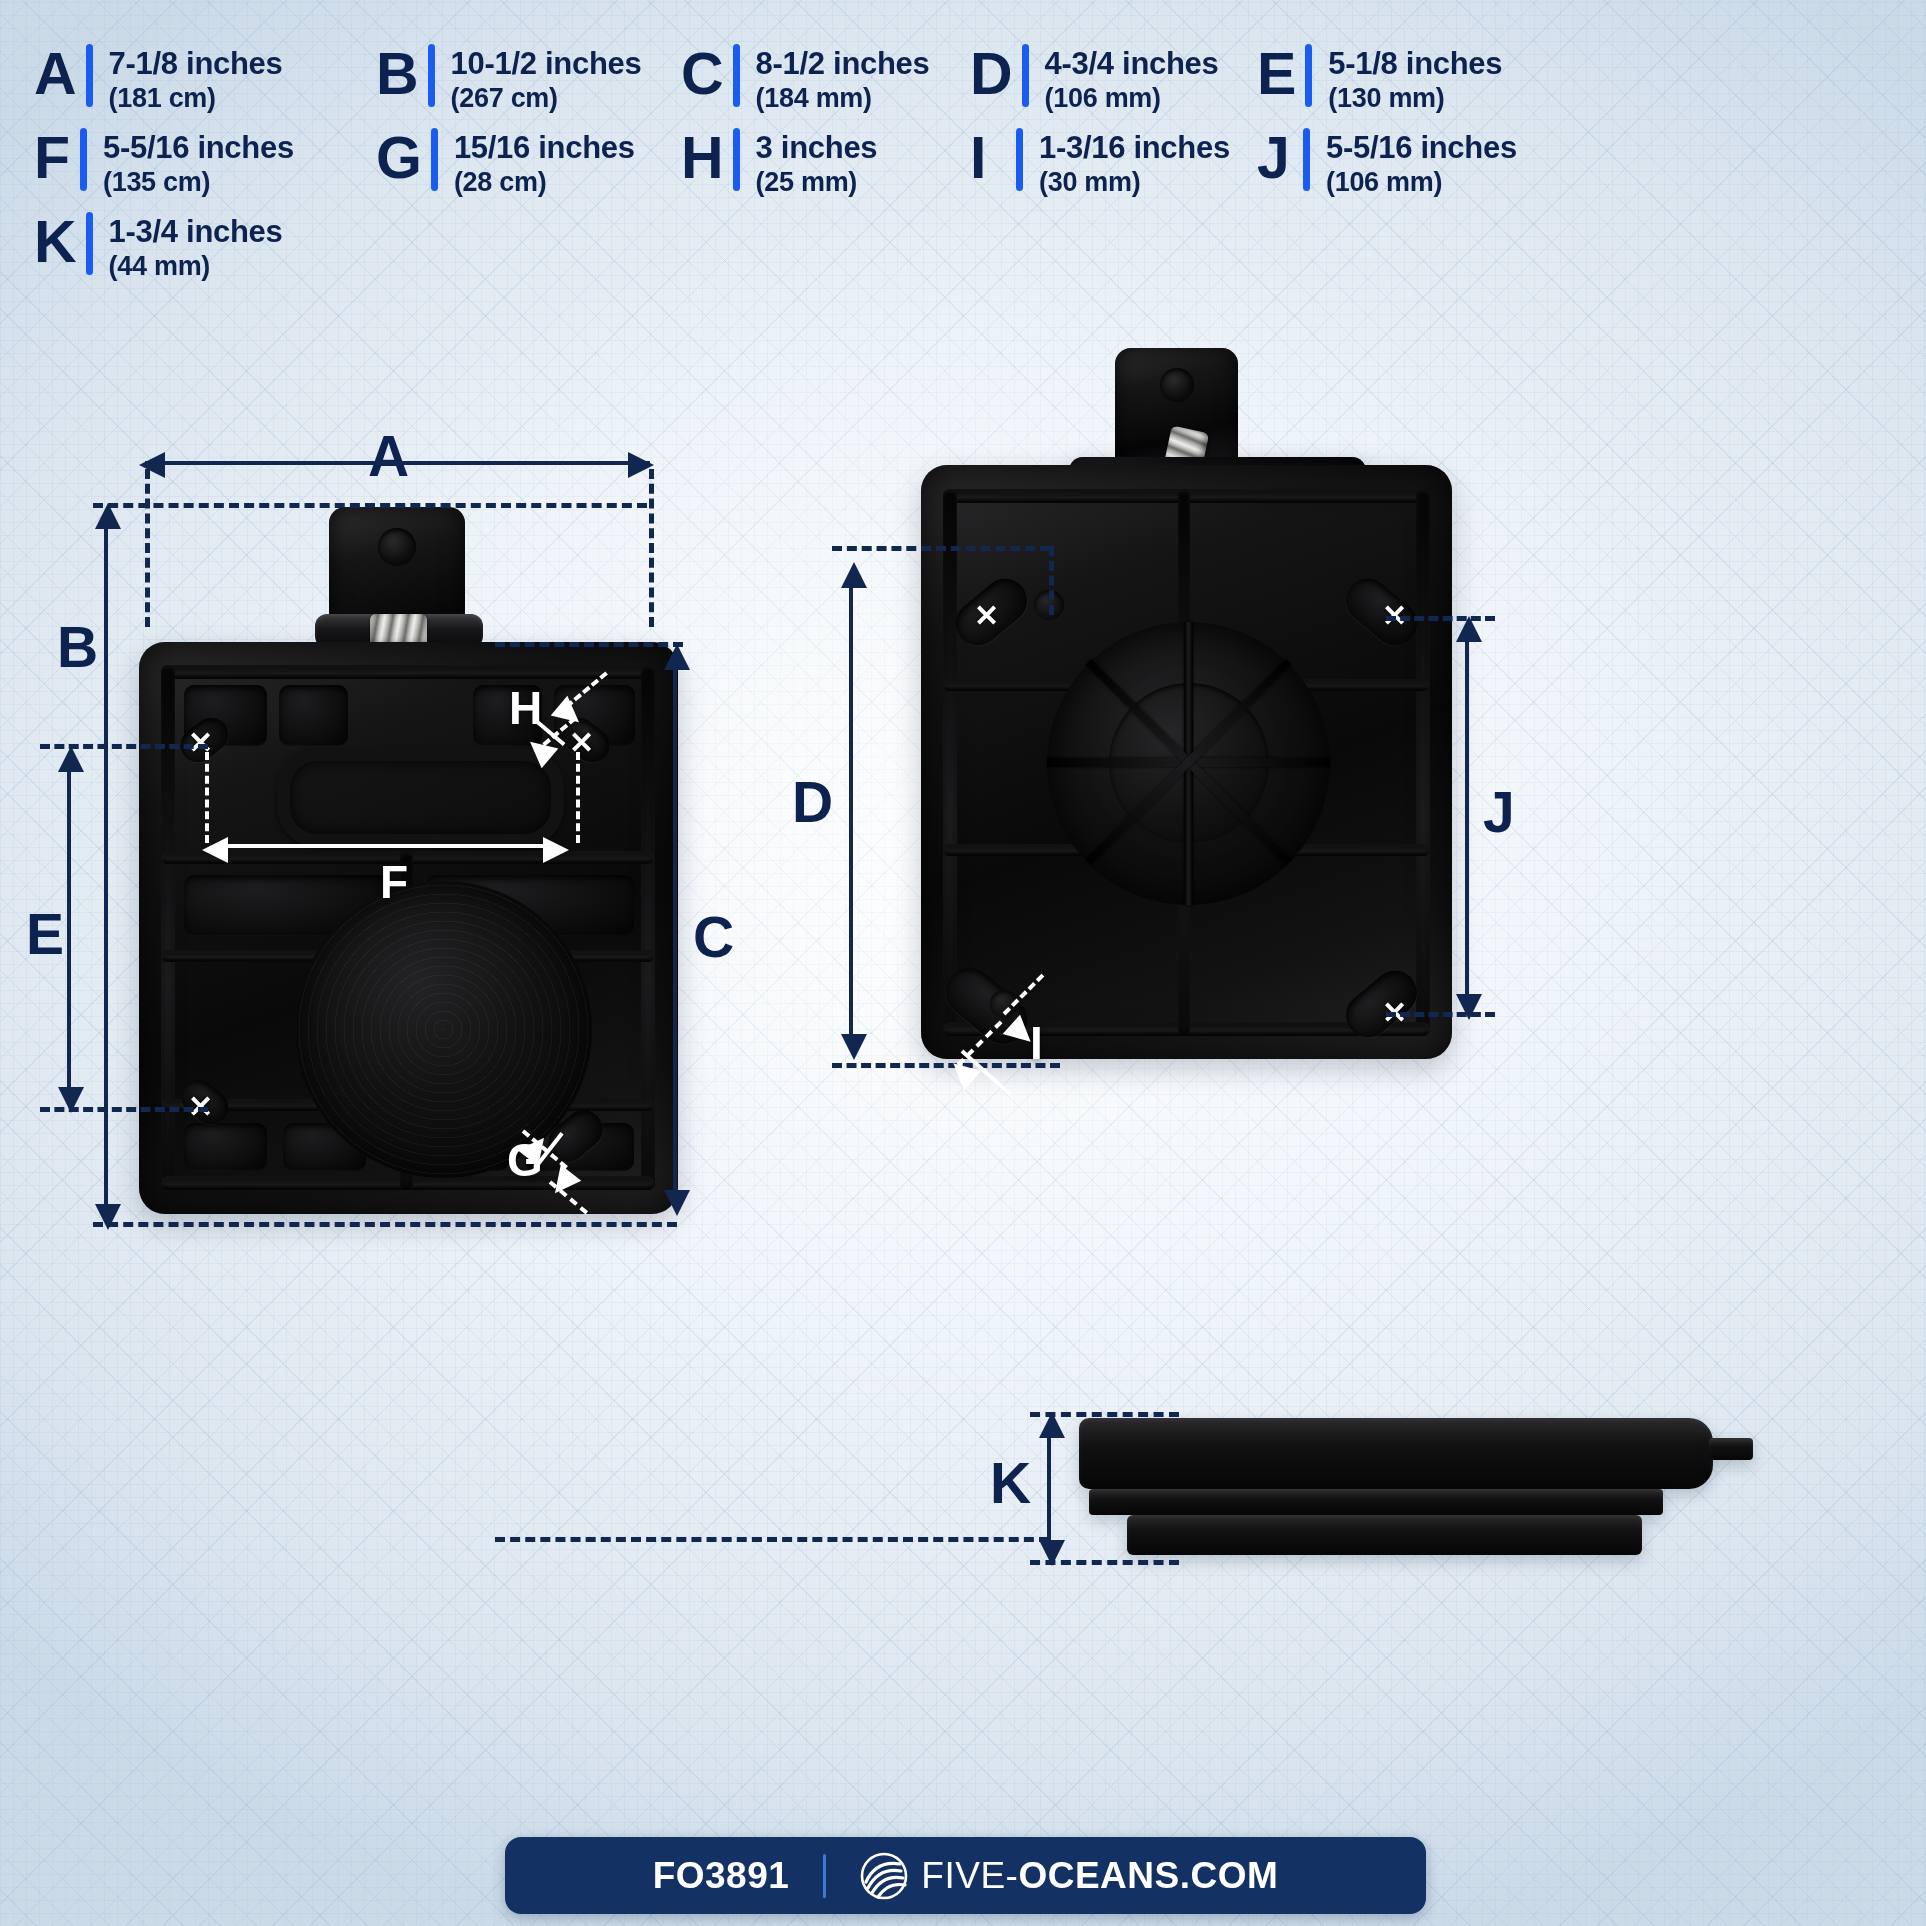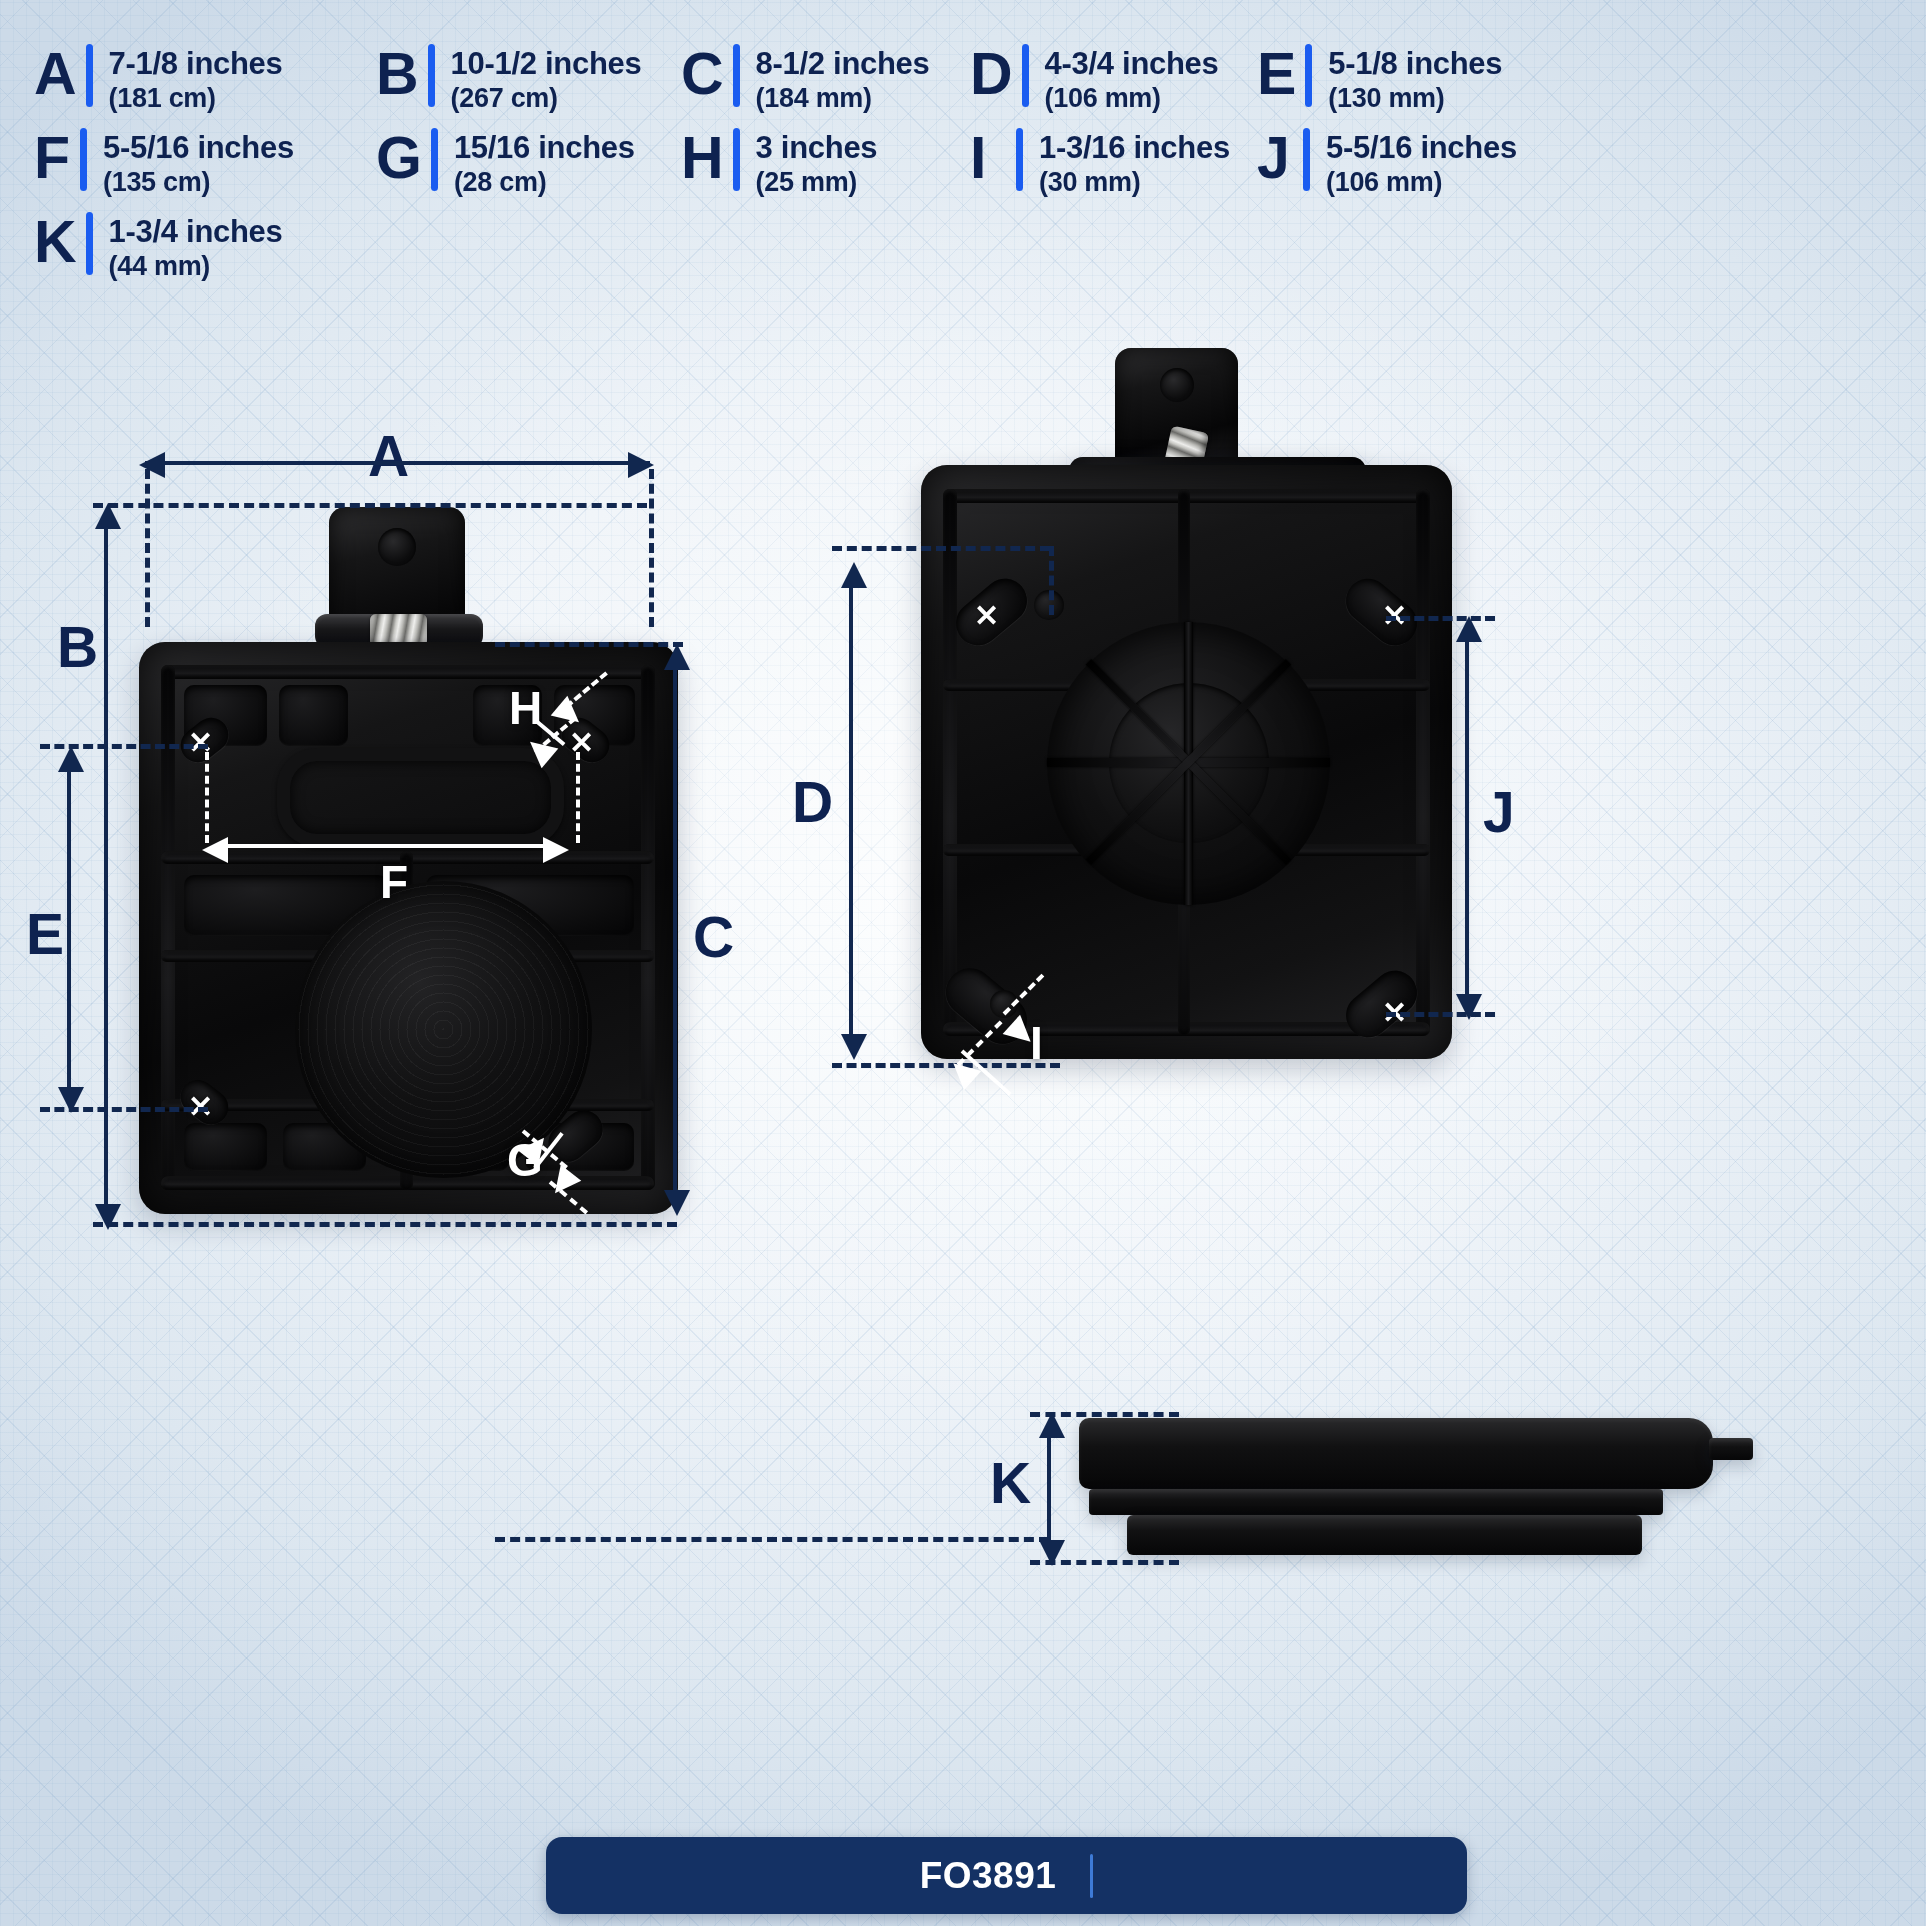--- a/index.html
+++ b/index.html
@@ -214,21 +214,20 @@
     position: absolute;
     left: 505px; top: 1837px;
     width: 921px; height: 77px;
     background: #143164;
     border-radius: 16px;
     display: flex;
     align-items: center;
     justify-content: center;
     gap: 34px;
     box-shadow: 0 4px 14px rgba(15,40,80,0.28);
-    margin-left: 41px;
   }
   #footer-sku {
     color: #ffffff;
     font-weight: 900;
     font-size: 37px;
     letter-spacing: 0.5px;
   }
   #footer-divider { width: 3px; height: 44px; background: #3e7ad6; border-radius: 2px; }
   #footer-brandwrap { display: flex; align-items: center; gap: 13px; }
   #footer-brand {
@@ -511,16 +510,28 @@
   <div class="dim-line dim-v" style="left:1047px; top:1426px; height:129px;"></div>
   <div class="arrow arrow-up" style="left:1039px; top:1412px;"></div>
   <div class="arrow arrow-down" style="left:1039px; top:1540px;"></div>
   <div class="dashed-h" style="left:1030px; top:1412px; width:149px;"></div>
   <div class="dashed-h" style="left:1030px; top:1560px; width:149px;"></div>
   <div class="dashed-h" style="left:495px; top:1537px; width:554px;"></div>
 
   <div id="footer">
     <span id="footer-sku">FO3891</span>
     <span id="footer-divider"></span>
+    <span id="footer-brandwrap">
+      <svg width="48" height="48" viewBox="0 0 48 48">
+        <circle cx="24" cy="24" r="22" fill="none" stroke="#ffffff" stroke-width="2.6"></circle>
+        <path d="M6 30 Q16 8 40 12" fill="none" stroke="#ffffff" stroke-width="3.2" stroke-linecap="round"></path>
+        <path d="M8 36 Q19 15 41 19" fill="none" stroke="#ffffff" stroke-width="3.2" stroke-linecap="round"></path>
+        <path d="M12 41 Q23 22 43 26" fill="none" stroke="#ffffff" stroke-width="3.2" stroke-linecap="round"></path>
+        <path d="M18 45 Q28 30 45 33" fill="none" stroke="#ffffff" stroke-width="3.2" stroke-linecap="round"></path>
+      </svg>
+      <span id="footer-brand">
+        <span class="light">FIVE-</span><span class="bold">OCEANS.COM</span>
+      </span>
+    </span>
   </div>
 
 </div>
 
 
 </body></html>

